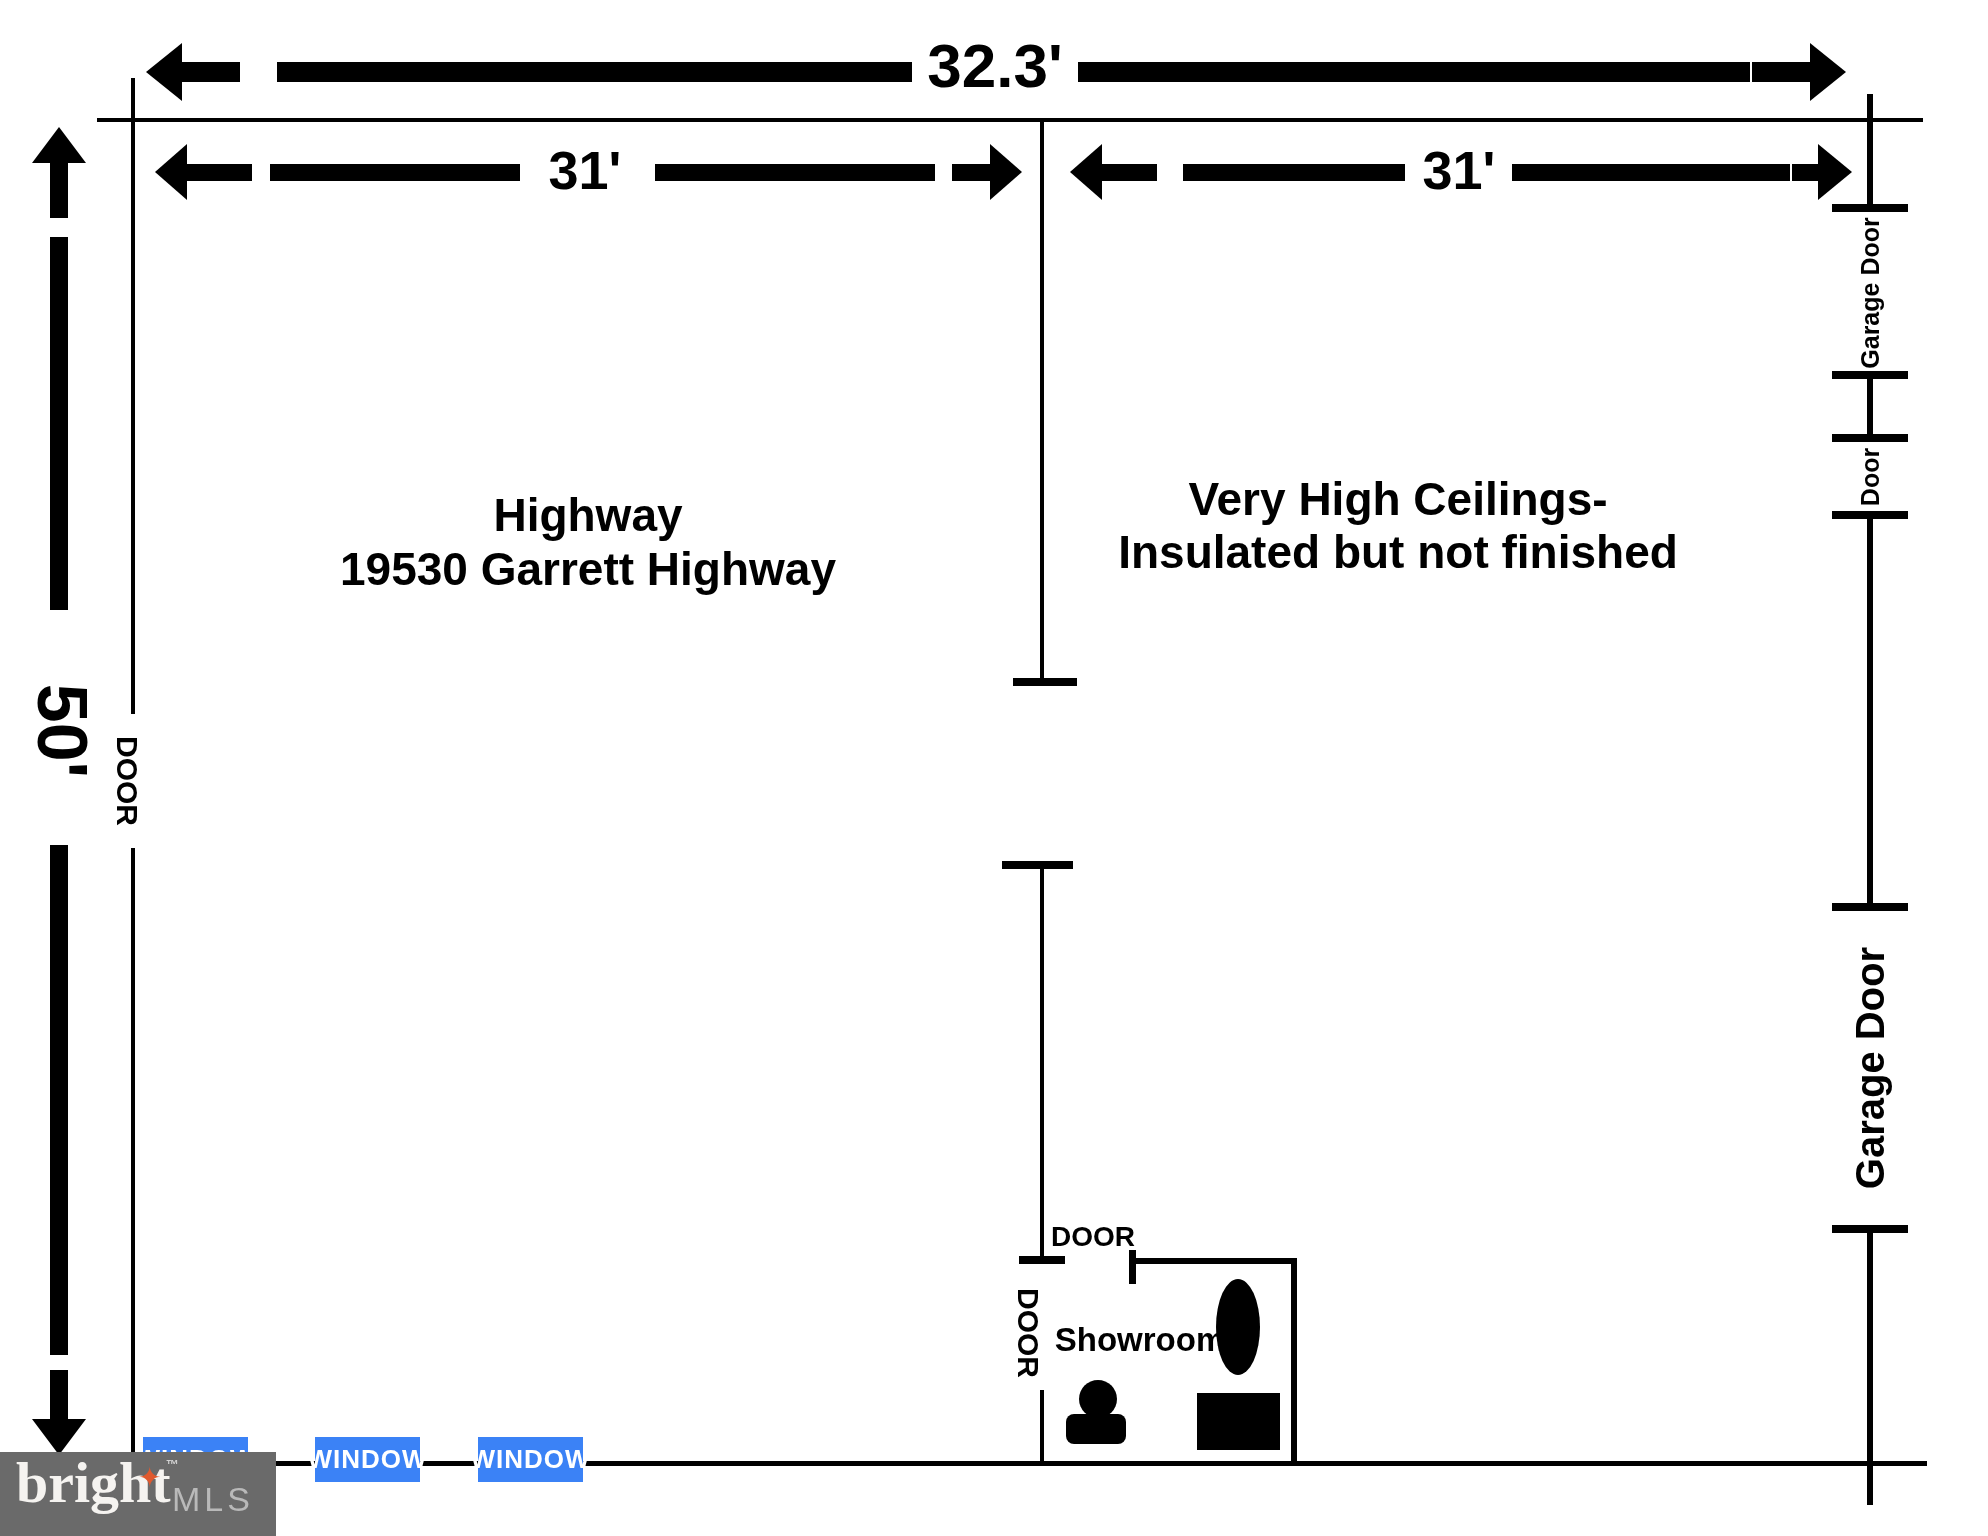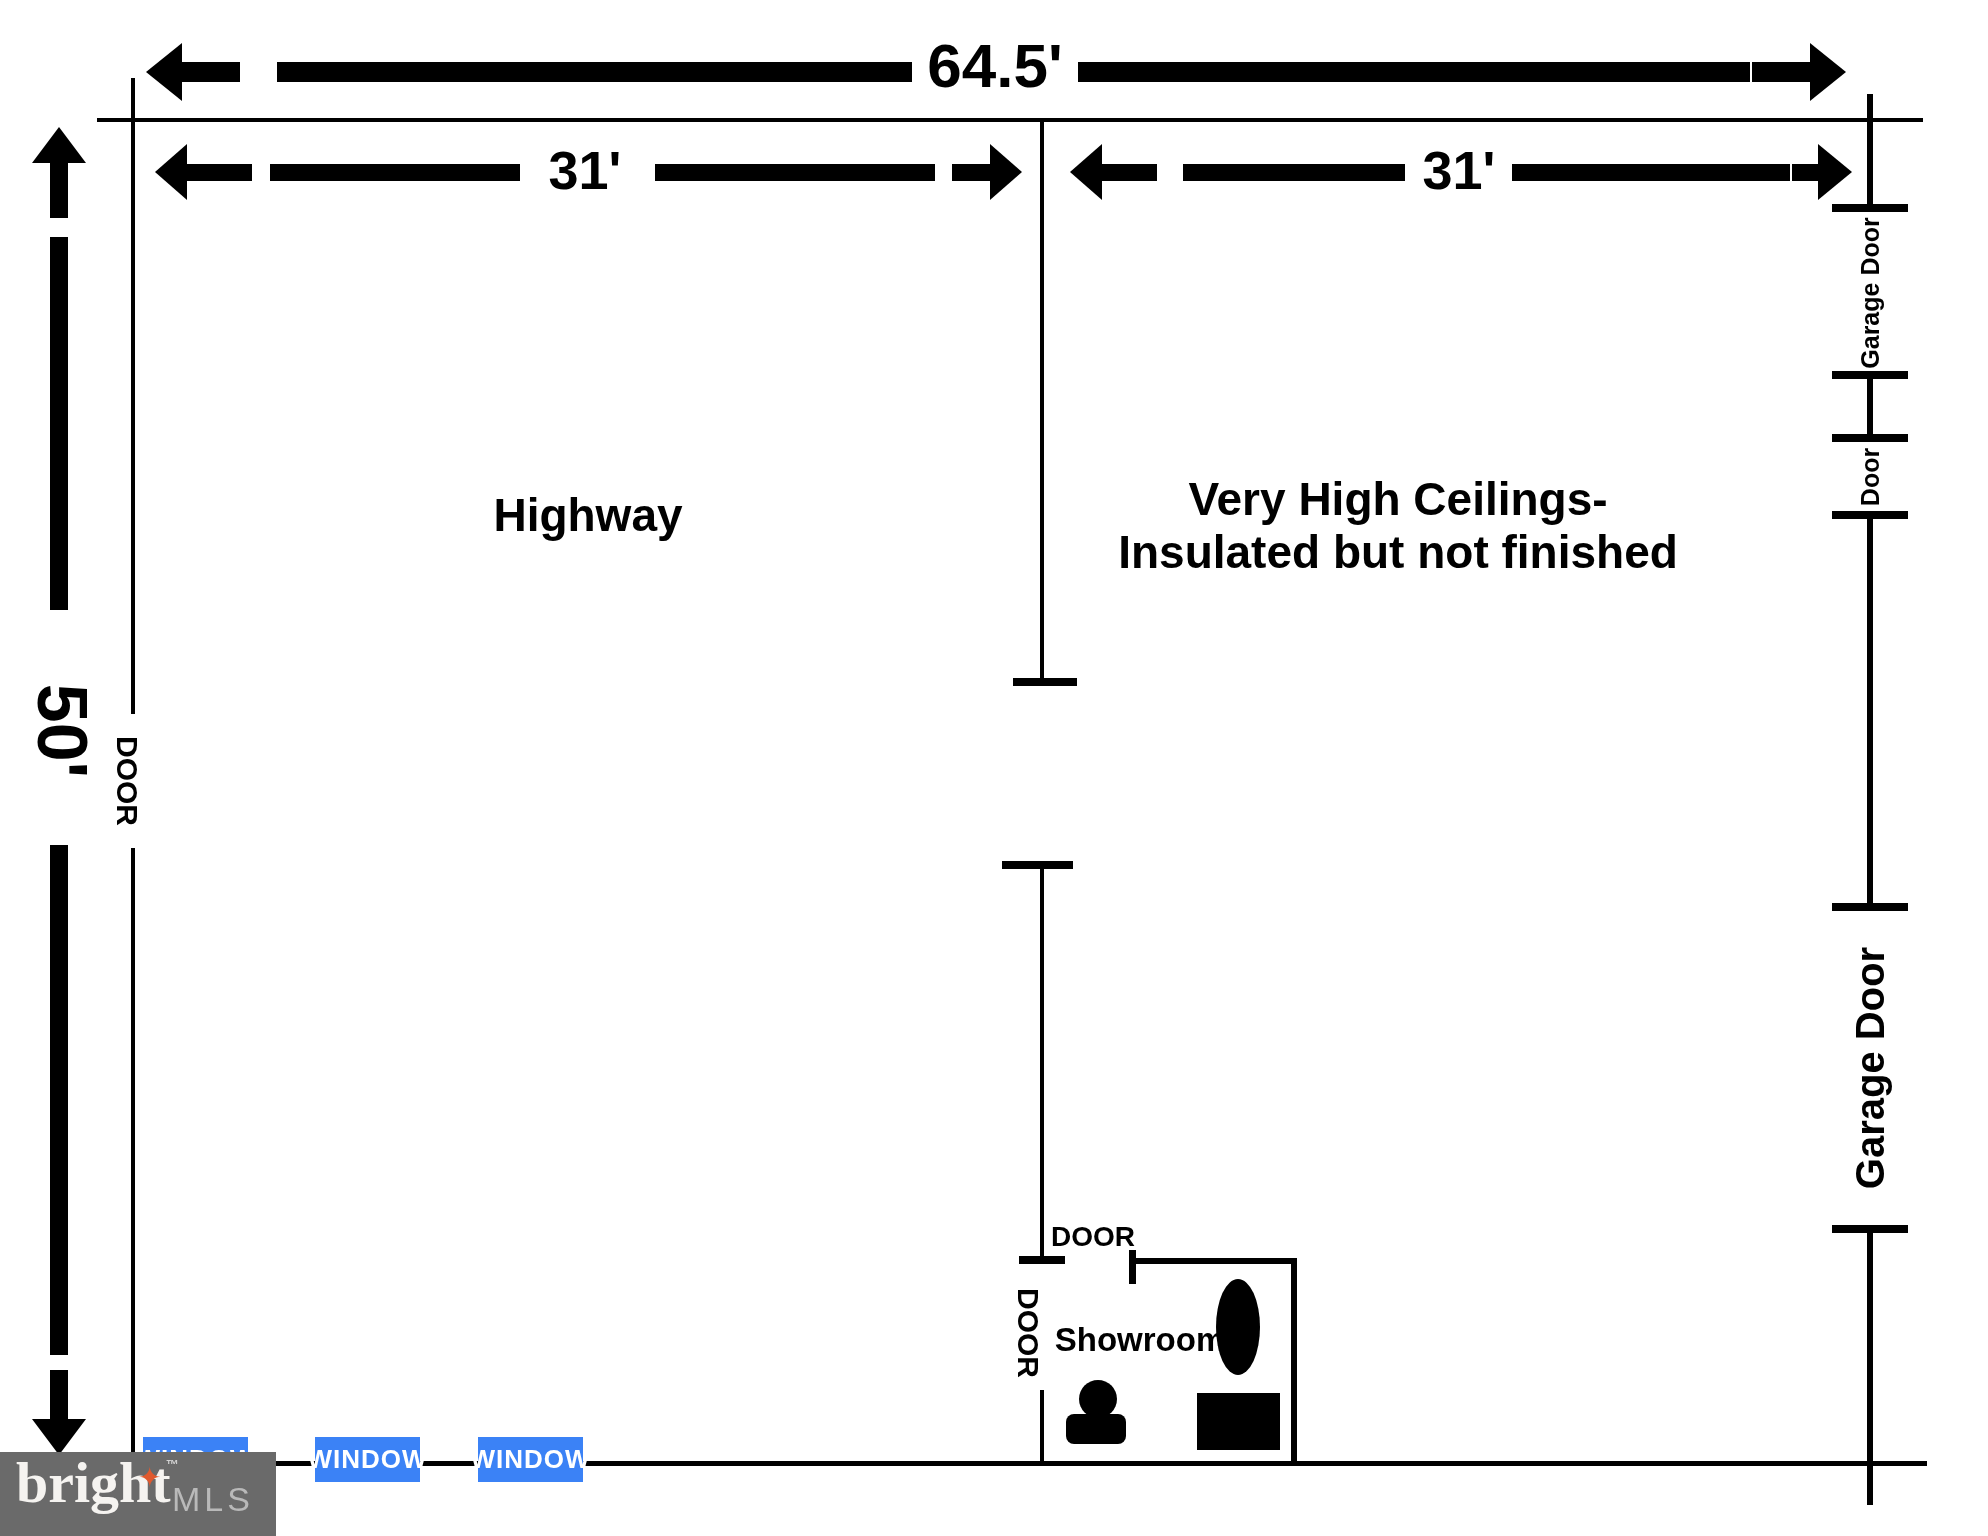--- a/index.html
+++ b/index.html
@@ -34,21 +34,21 @@
   }
 </style>
 </head>
 <body>
 
 <div id="canvas">
 
   <div class="tri" style="left:146px;top:43px;border-top:29px solid transparent;border-bottom:29px solid transparent;border-right:36px solid #000;"></div>
   <div class="ln" style="left:182px;top:62px;width:58px;height:20px;"></div>
   <div class="ln" style="left:277px;top:62px;width:635px;height:20px;"></div>
-  <div class="lbl" style="left:995px;top:66px;font-size:62px;">64.5'</div>
+  <div class="lbl" style="left:995px;top:66px;font-size:62px;">32.3'</div>
   <div class="ln" style="left:1078px;top:62px;width:672px;height:20px;"></div>
   <div class="ln" style="left:1752px;top:62px;width:58px;height:20px;"></div>
   <div class="tri" style="left:1810px;top:43px;border-top:29px solid transparent;border-bottom:29px solid transparent;border-left:36px solid #000;"></div>
 
   <div class="tri" style="left:155px;top:144px;border-top:28px solid transparent;border-bottom:28px solid transparent;border-right:32px solid #000;"></div>
   <div class="ln" style="left:187px;top:164px;width:65px;height:17px;"></div>
   <div class="ln" style="left:270px;top:164px;width:250px;height:17px;"></div>
   <div class="lbl" style="left:585px;top:170px;font-size:54px;">31'</div>
   <div class="ln" style="left:655px;top:164px;width:280px;height:17px;"></div>
   <div class="ln" style="left:952px;top:164px;width:38px;height:17px;"></div>
@@ -102,20 +102,21 @@
   <div class="ln" style="left:1129px;top:1250px;width:7px;height:34px;"></div>
   <div class="ln" style="left:1133px;top:1258px;width:164px;height:6px;"></div>
   <div class="ln" style="left:1291px;top:1258px;width:6px;height:205px;"></div>
   <div class="lbl" style="left:1140px;top:1339px;font-size:33px;">Showroom</div>
   <div class="shape" style="left:1216px;top:1279px;width:44px;height:96px;border-radius:50%;"></div>
   <div class="shape" style="left:1197px;top:1393px;width:83px;height:57px;"></div>
   <div class="shape" style="left:1079px;top:1380px;width:38px;height:38px;border-radius:50%;"></div>
   <div class="shape" style="left:1066px;top:1414px;width:60px;height:30px;border-radius:8px;"></div>
 
   <div class="lbl" style="left:588px;top:515px;font-size:46px;">Highway</div>
+  <div class="lbl" style="left:588px;top:569px;font-size:46px;">19530 Garrett Highway</div>
   <div class="lbl" style="left:1398px;top:552px;font-size:46px;">Insulated but not finished</div>
   <div class="lbl" style="left:1398px;top:499px;font-size:46px;">Very High Ceilings-</div>
 
   <div class="window-box" style="left:143px;top:1437px;width:105px;height:45px;">
     <span>WINDOW</span>
   </div>
   <div class="window-box" style="left:315px;top:1437px;width:105px;height:45px;">
     <span>WINDOW</span>
   </div>
   <div class="window-box" style="left:478px;top:1437px;width:105px;height:45px;">

